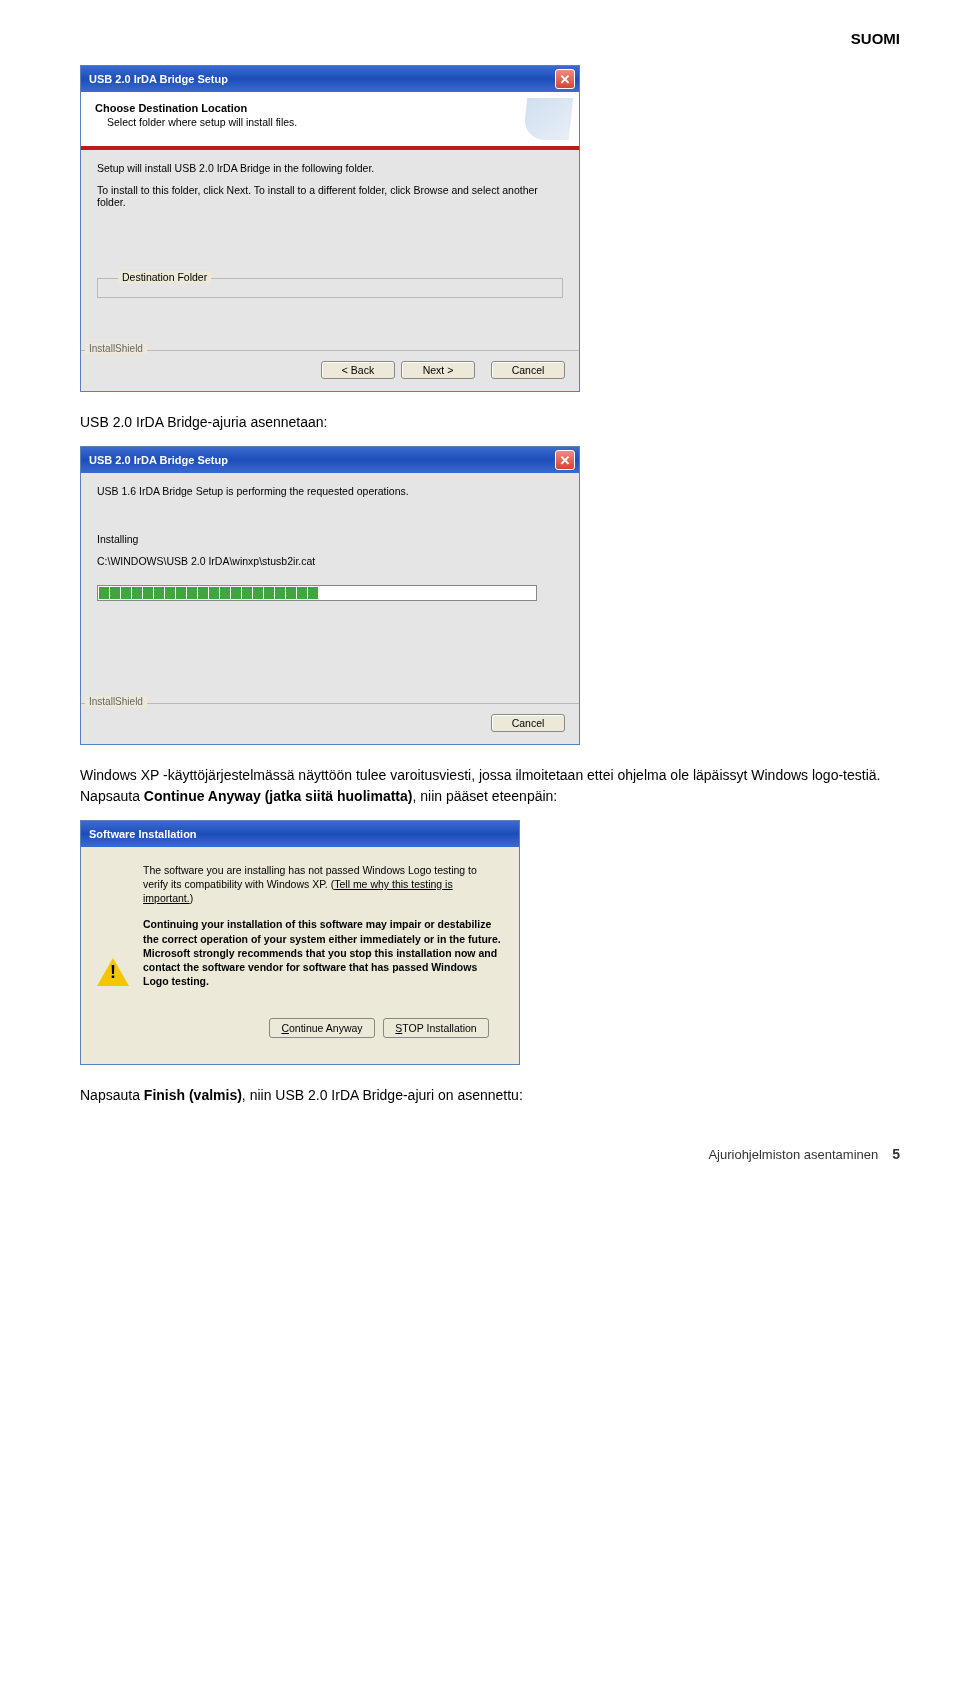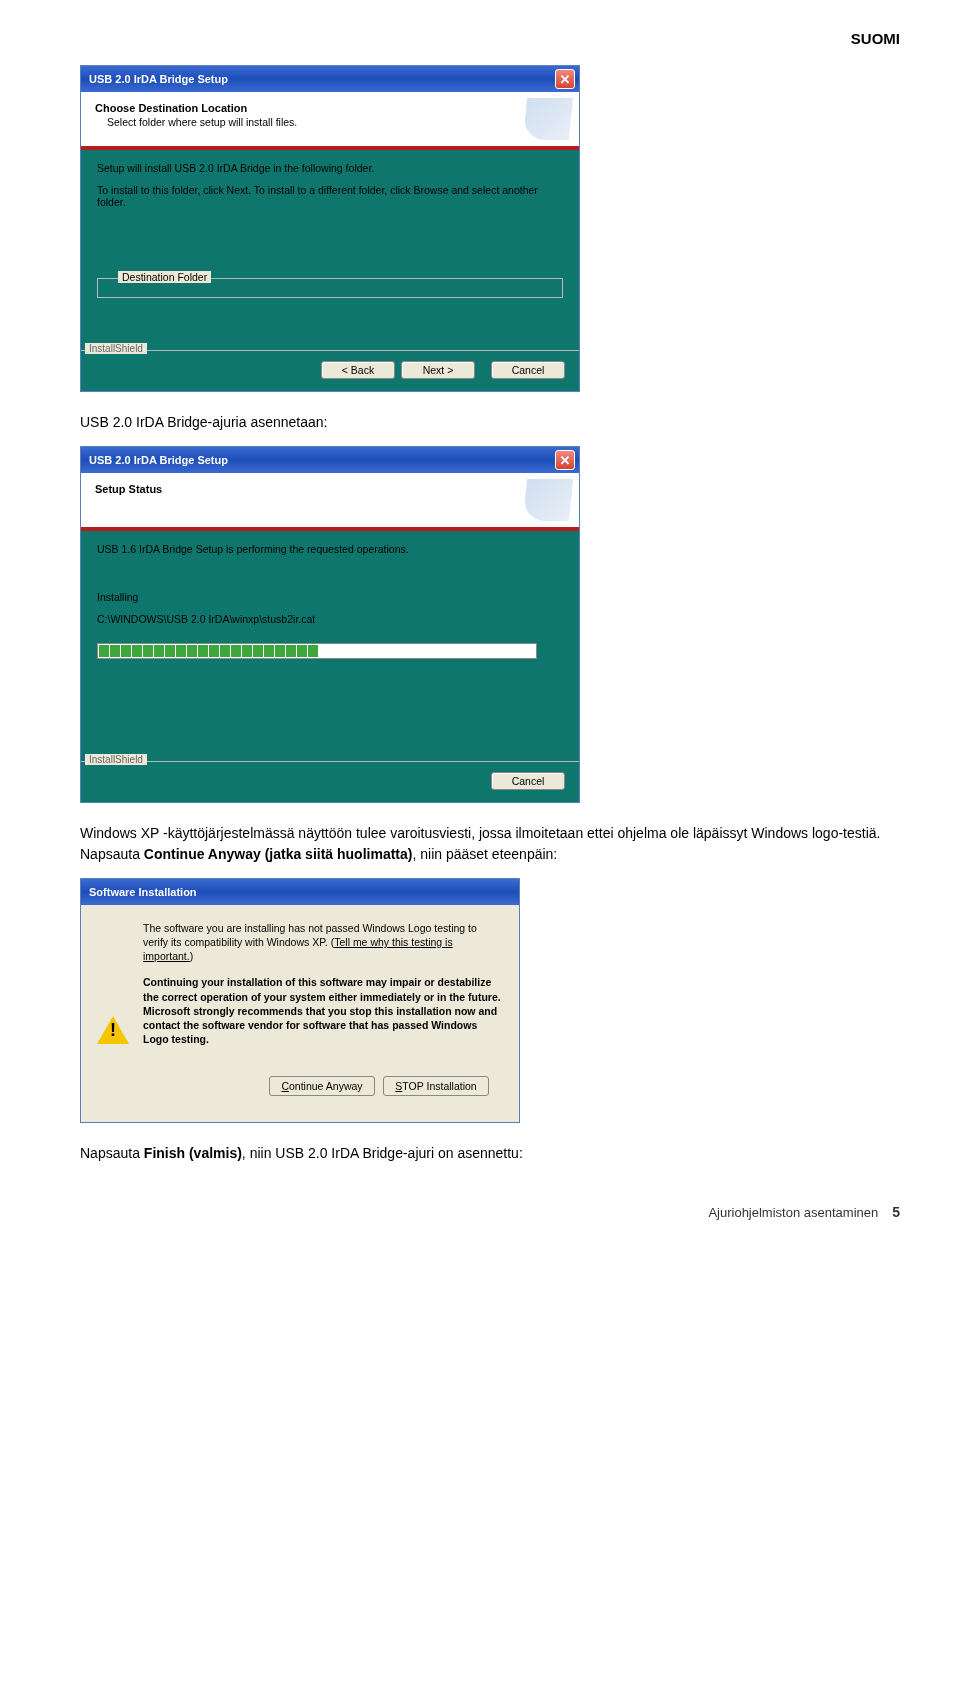--- a/index.html
+++ b/index.html
@@ -13,21 +13,21 @@
   }
   .header-right {
     text-align: right;
     font-weight: bold;
     font-size: 15px;
     margin-bottom: 18px;
   }
   .dialog {
     width: 500px;
     border: 1px solid #5b7fba;
-    background: #0f766e;
+    background: #e5e5e5;
     font-family: "Tahoma", sans-serif;
     font-size: 11px;
     color: #000;
     margin-bottom: 20px;
   }
   .titlebar {
     background: linear-gradient(to bottom, #3b6bd1 0%, #1d4db8 50%, #3b6bd1 100%);
     height: 26px;
     display: flex;
     align-items: center;
@@ -262,24 +262,20 @@
     <span class="wiz-btn" style="margin-left:10px;">Cancel</span>
   </div>
 </div>
 
 <div class="caption">USB 2.0 IrDA Bridge-ajuria asennetaan:</div>
 
 <div class="dialog">
   <div class="titlebar">
     <span>USB 2.0 IrDA Bridge Setup</span>
     <div class="close-btn">✕</div>
-  </div>
-  <div class="banner">
-    <div class="banner-title">Setup Status</div>
-    <div class="banner-graphic"></div>
   </div>
   <div class="body-area" style="min-height:230px;">
     <div class="body-text">USB 1.6 IrDA Bridge Setup is performing the requested operations.</div>
     <div style="height:26px;"></div>
     <div class="body-text">Installing</div>
     <div class="body-text">C:\WINDOWS\USB 2.0 IrDA\winxp\stusb2ir.cat</div>
     <div class="progress-outer">
       <div class="progress-block"></div>
         <div class="progress-block"></div>
         <div class="progress-block"></div>

